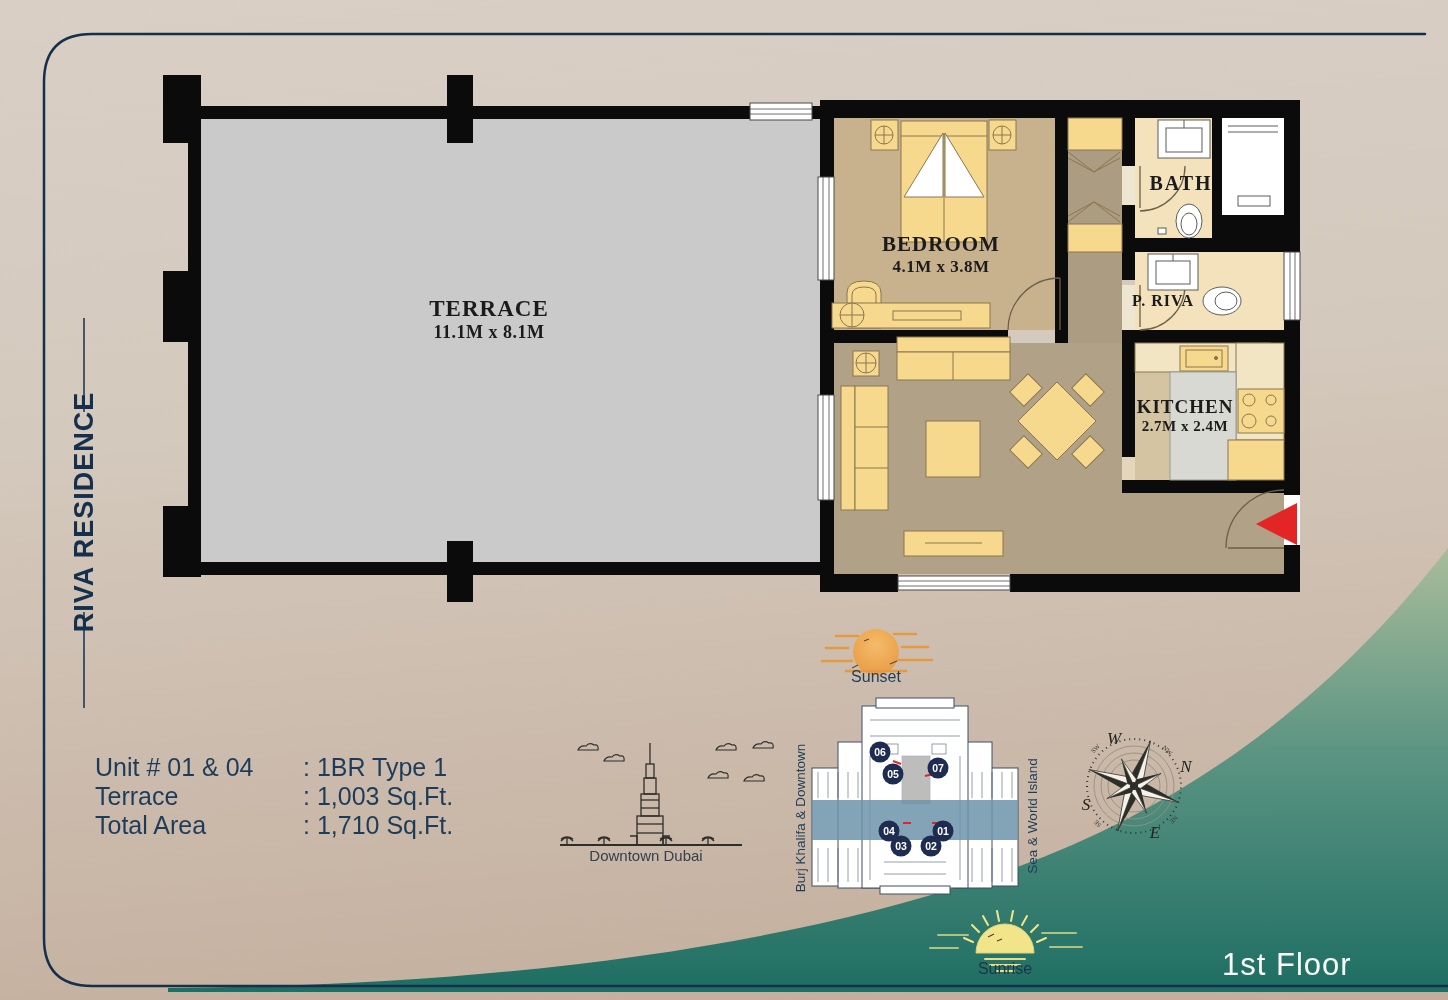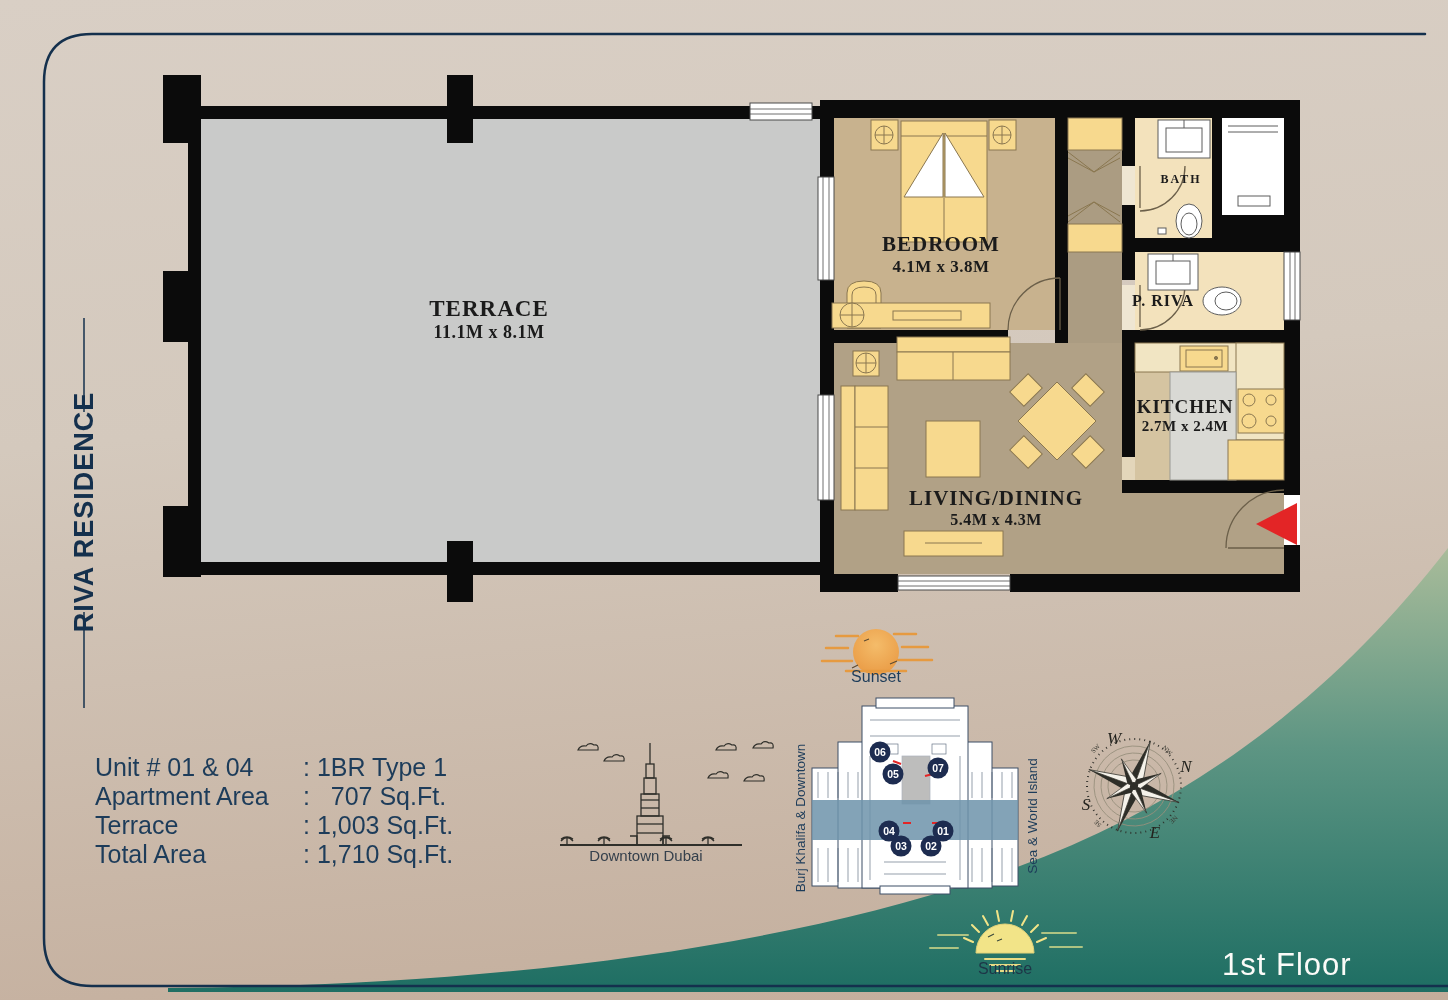--- a/index.html
+++ b/index.html
@@ -13,21 +13,21 @@
   .unit-info{position:absolute;left:95px;top:753px;color:#1d3c5a;font-size:25px;line-height:29px;}
   .unit-row{display:flex;}
   .unit-label{width:208px;}
   .unit-value{white-space:pre;}
   .room-label{position:absolute;transform:translate(-50%,0);text-align:center;
               font-family:"Liberation Serif",serif;font-weight:bold;color:#1b1b1b;white-space:nowrap;}
   .room-name{display:block;letter-spacing:1px;}
   .room-dims{display:block;letter-spacing:0.5px;}
   .lbl-terrace{left:489px;top:296px;} .lbl-terrace .room-name{font-size:23px;} .lbl-terrace .room-dims{font-size:18px;}
   .lbl-bedroom{left:941px;top:232px;} .lbl-bedroom .room-name{font-size:21px;} .lbl-bedroom .room-dims{font-size:17px;}
-  .lbl-bath{left:1181px;top:172px;} .lbl-bath .room-name{font-size:12px;letter-spacing:2px;}
+  .lbl-bath{left:1181px;top:172px;} .lbl-bath .room-name{font-size:20px;letter-spacing:2px;}
   .lbl-proom{left:1163px;top:292px;} .lbl-proom .room-name{font-size:16px;letter-spacing:1px;}
   .lbl-kitchen{left:1185px;top:396px;} .lbl-kitchen .room-name{font-size:19px;text-align:center;} .lbl-kitchen .room-dims{font-size:15px;}
   .lbl-living{left:996px;top:486px;} .lbl-living .room-name{font-size:21px;} .lbl-living .room-dims{font-size:16px;}
   .side-label{position:absolute;transform:translate(-50%,-50%) rotate(-90deg);
               font-size:13.5px;color:#1d3c5a;white-space:nowrap;}
   .side-left{left:800px;top:818px;} .side-right{left:1032px;top:816px;}
   .small-label{position:absolute;transform:translate(-50%,0);color:#1d3c5a;white-space:nowrap;}
   .lbl-sunset{left:876px;top:668px;font-size:16px;}
   .lbl-sunrise{left:1005px;top:960px;font-size:16px;color:#1d3547;}
   .lbl-downtown{left:646px;top:847px;font-size:15px;color:#35404c;}
@@ -419,24 +419,20 @@
 <div class="overlay">
 
   <div class="brand">RIVA RESIDENCE</div>
 
   <div class="unit-info">
     <div class="unit-row">
       <span class="unit-label">Unit # 01 &amp; 04</span>
       <span class="unit-value">: 1BR Type 1</span>
     </div>
     <div class="unit-row">
-      <span class="unit-label">Apartment Area</span>
-      <span class="unit-value">:   707 Sq.Ft.</span>
-    </div>
-    <div class="unit-row">
       <span class="unit-label">Terrace</span>
       <span class="unit-value">: 1,003 Sq.Ft.</span>
     </div>
     <div class="unit-row">
       <span class="unit-label">Total Area</span>
       <span class="unit-value">: 1,710 Sq.Ft.</span>
     </div>
   </div>
 
   <div class="room-label lbl-terrace">
@@ -450,24 +446,20 @@
   <div class="room-label lbl-bath">
     <span class="room-name">BATH</span>
   </div>
   <div class="room-label lbl-proom">
     <span class="room-name">P. RIVA</span>
   </div>
   <div class="room-label lbl-kitchen">
     <span class="room-name">KITCHEN</span>
     <span class="room-dims">2.7M x 2.4M</span>
   </div>
-  <div class="room-label lbl-living">
-    <span class="room-name">LIVING/DINING</span>
-    <span class="room-dims">5.4M x 4.3M</span>
-  </div>
 
   <div class="side-label side-left">Burj Khalifa &amp; Downtown</div>
   <div class="side-label side-right">Sea &amp; World Island</div>
 
   <div class="small-label lbl-sunset">Sunset</div>
   <div class="small-label lbl-sunrise">Sunrise</div>
   <div class="small-label lbl-downtown">Downtown Dubai</div>
 
   <div class="floor-label">1st Floor</div>
 </div>

